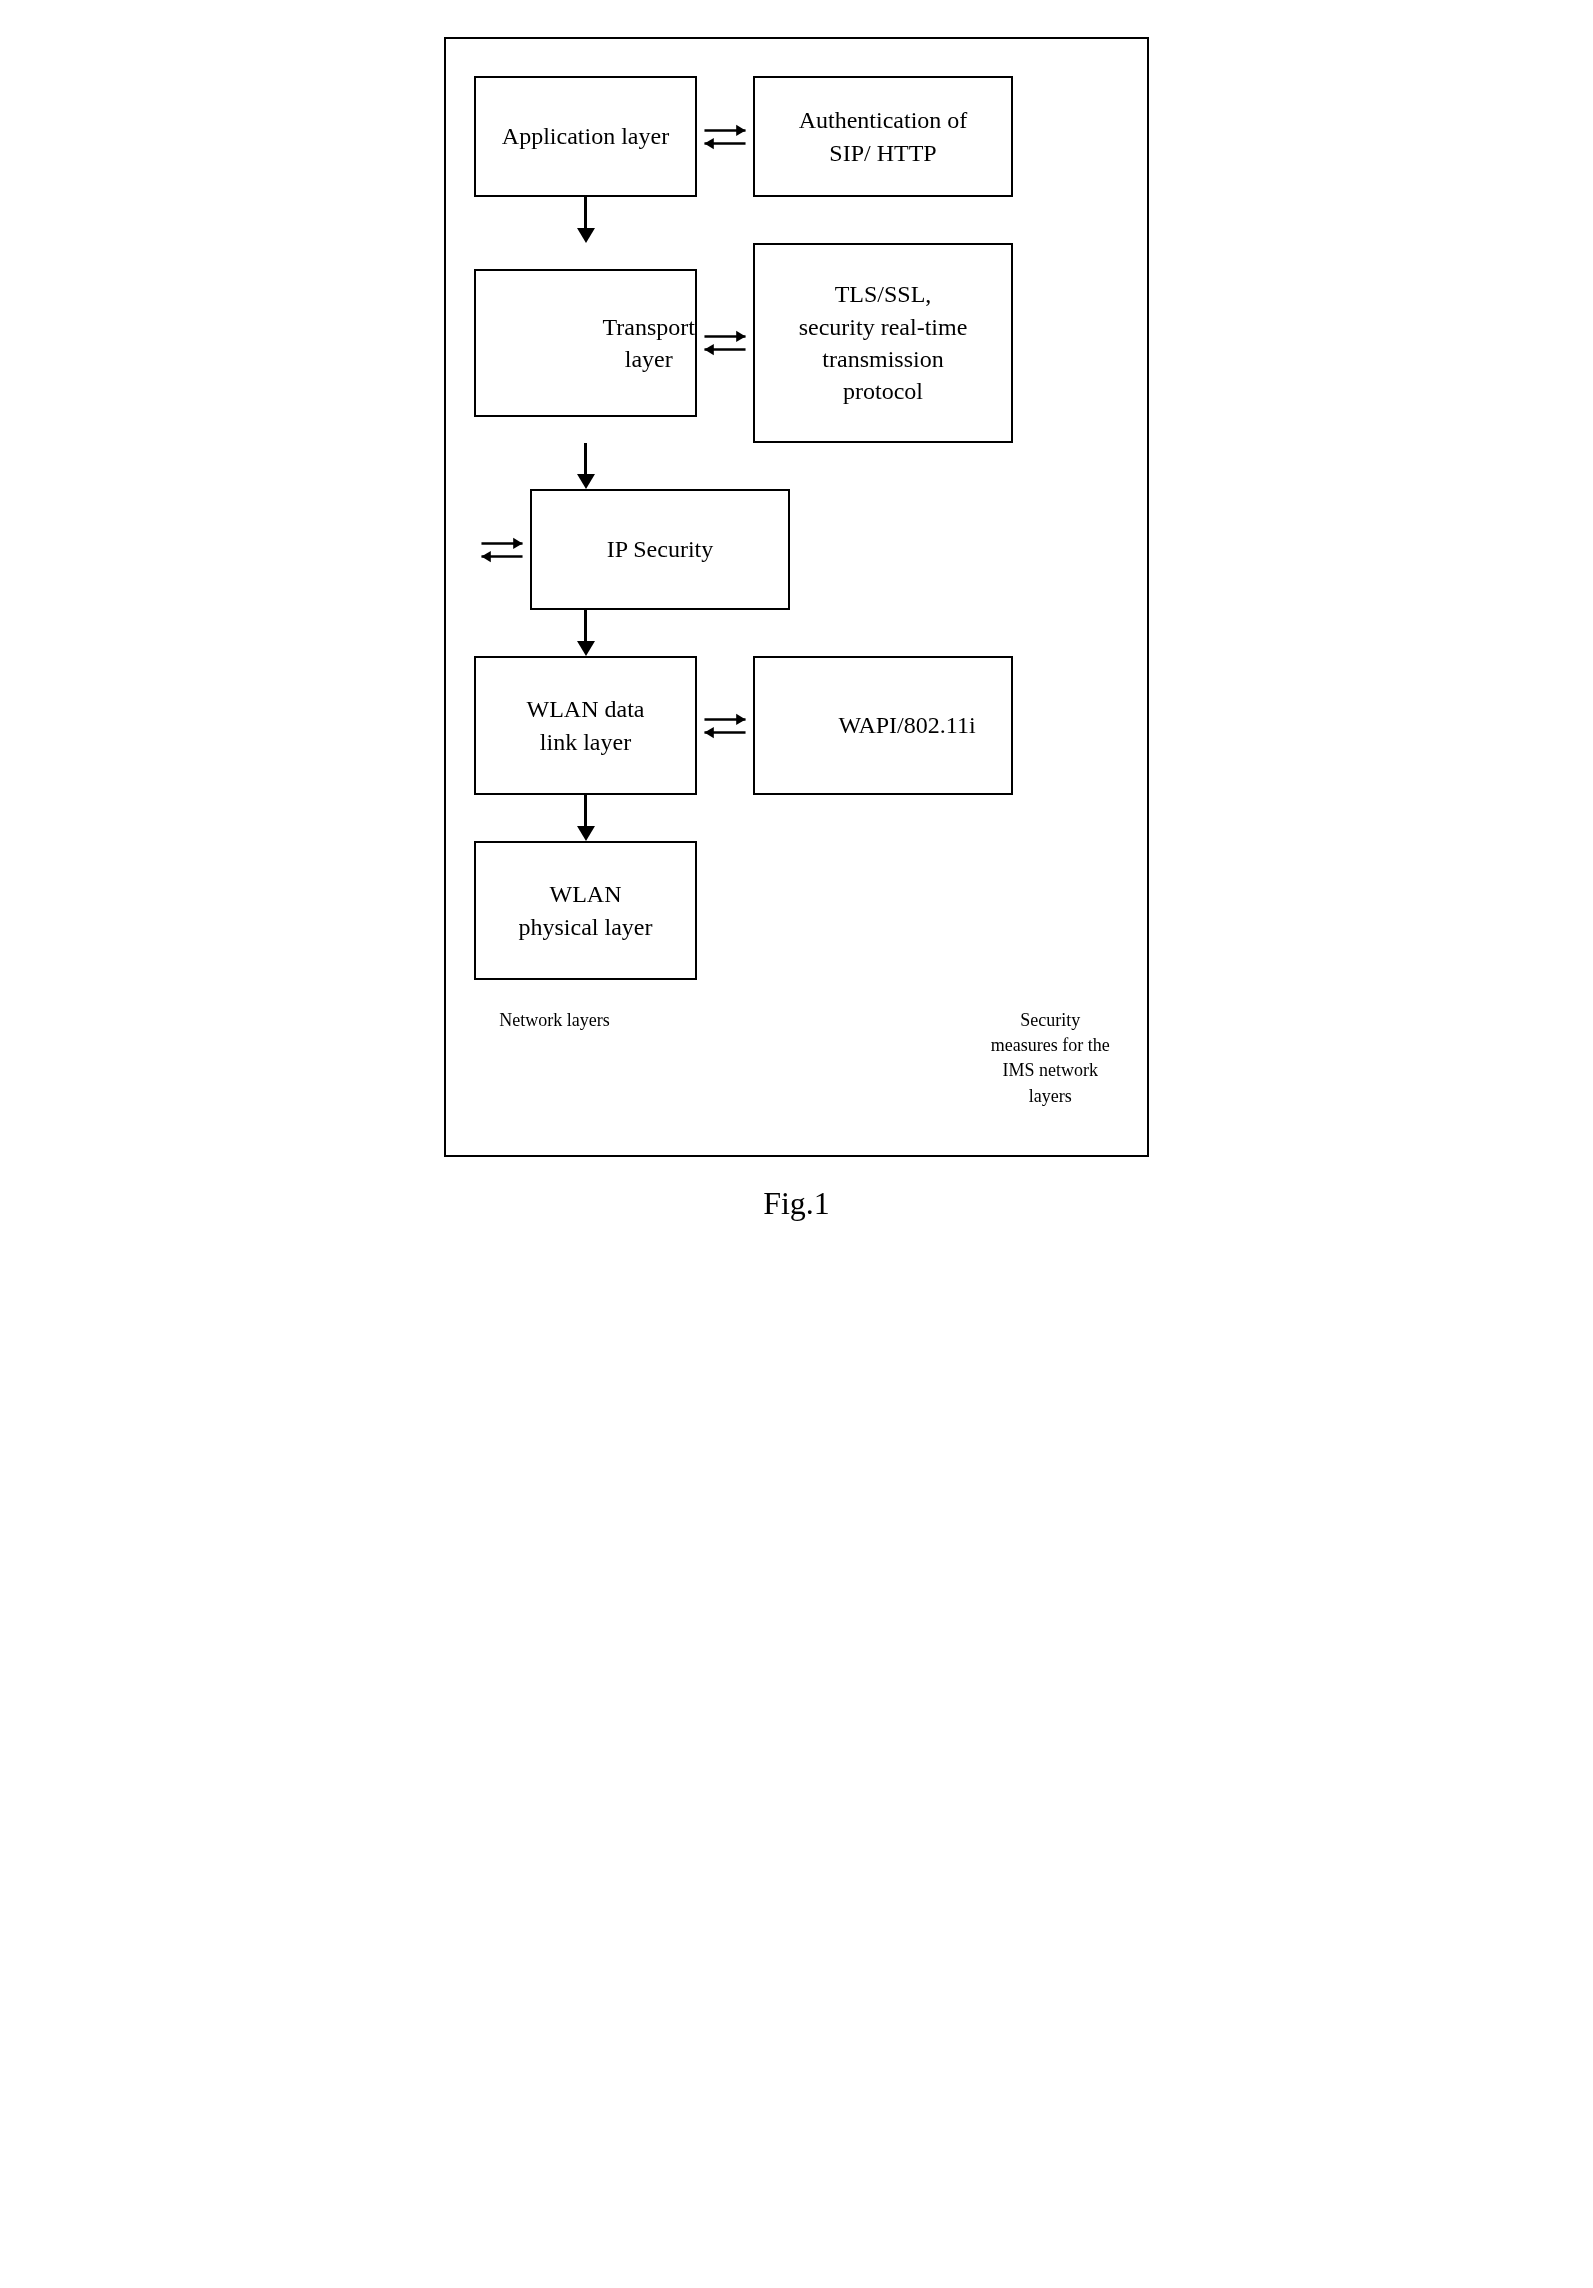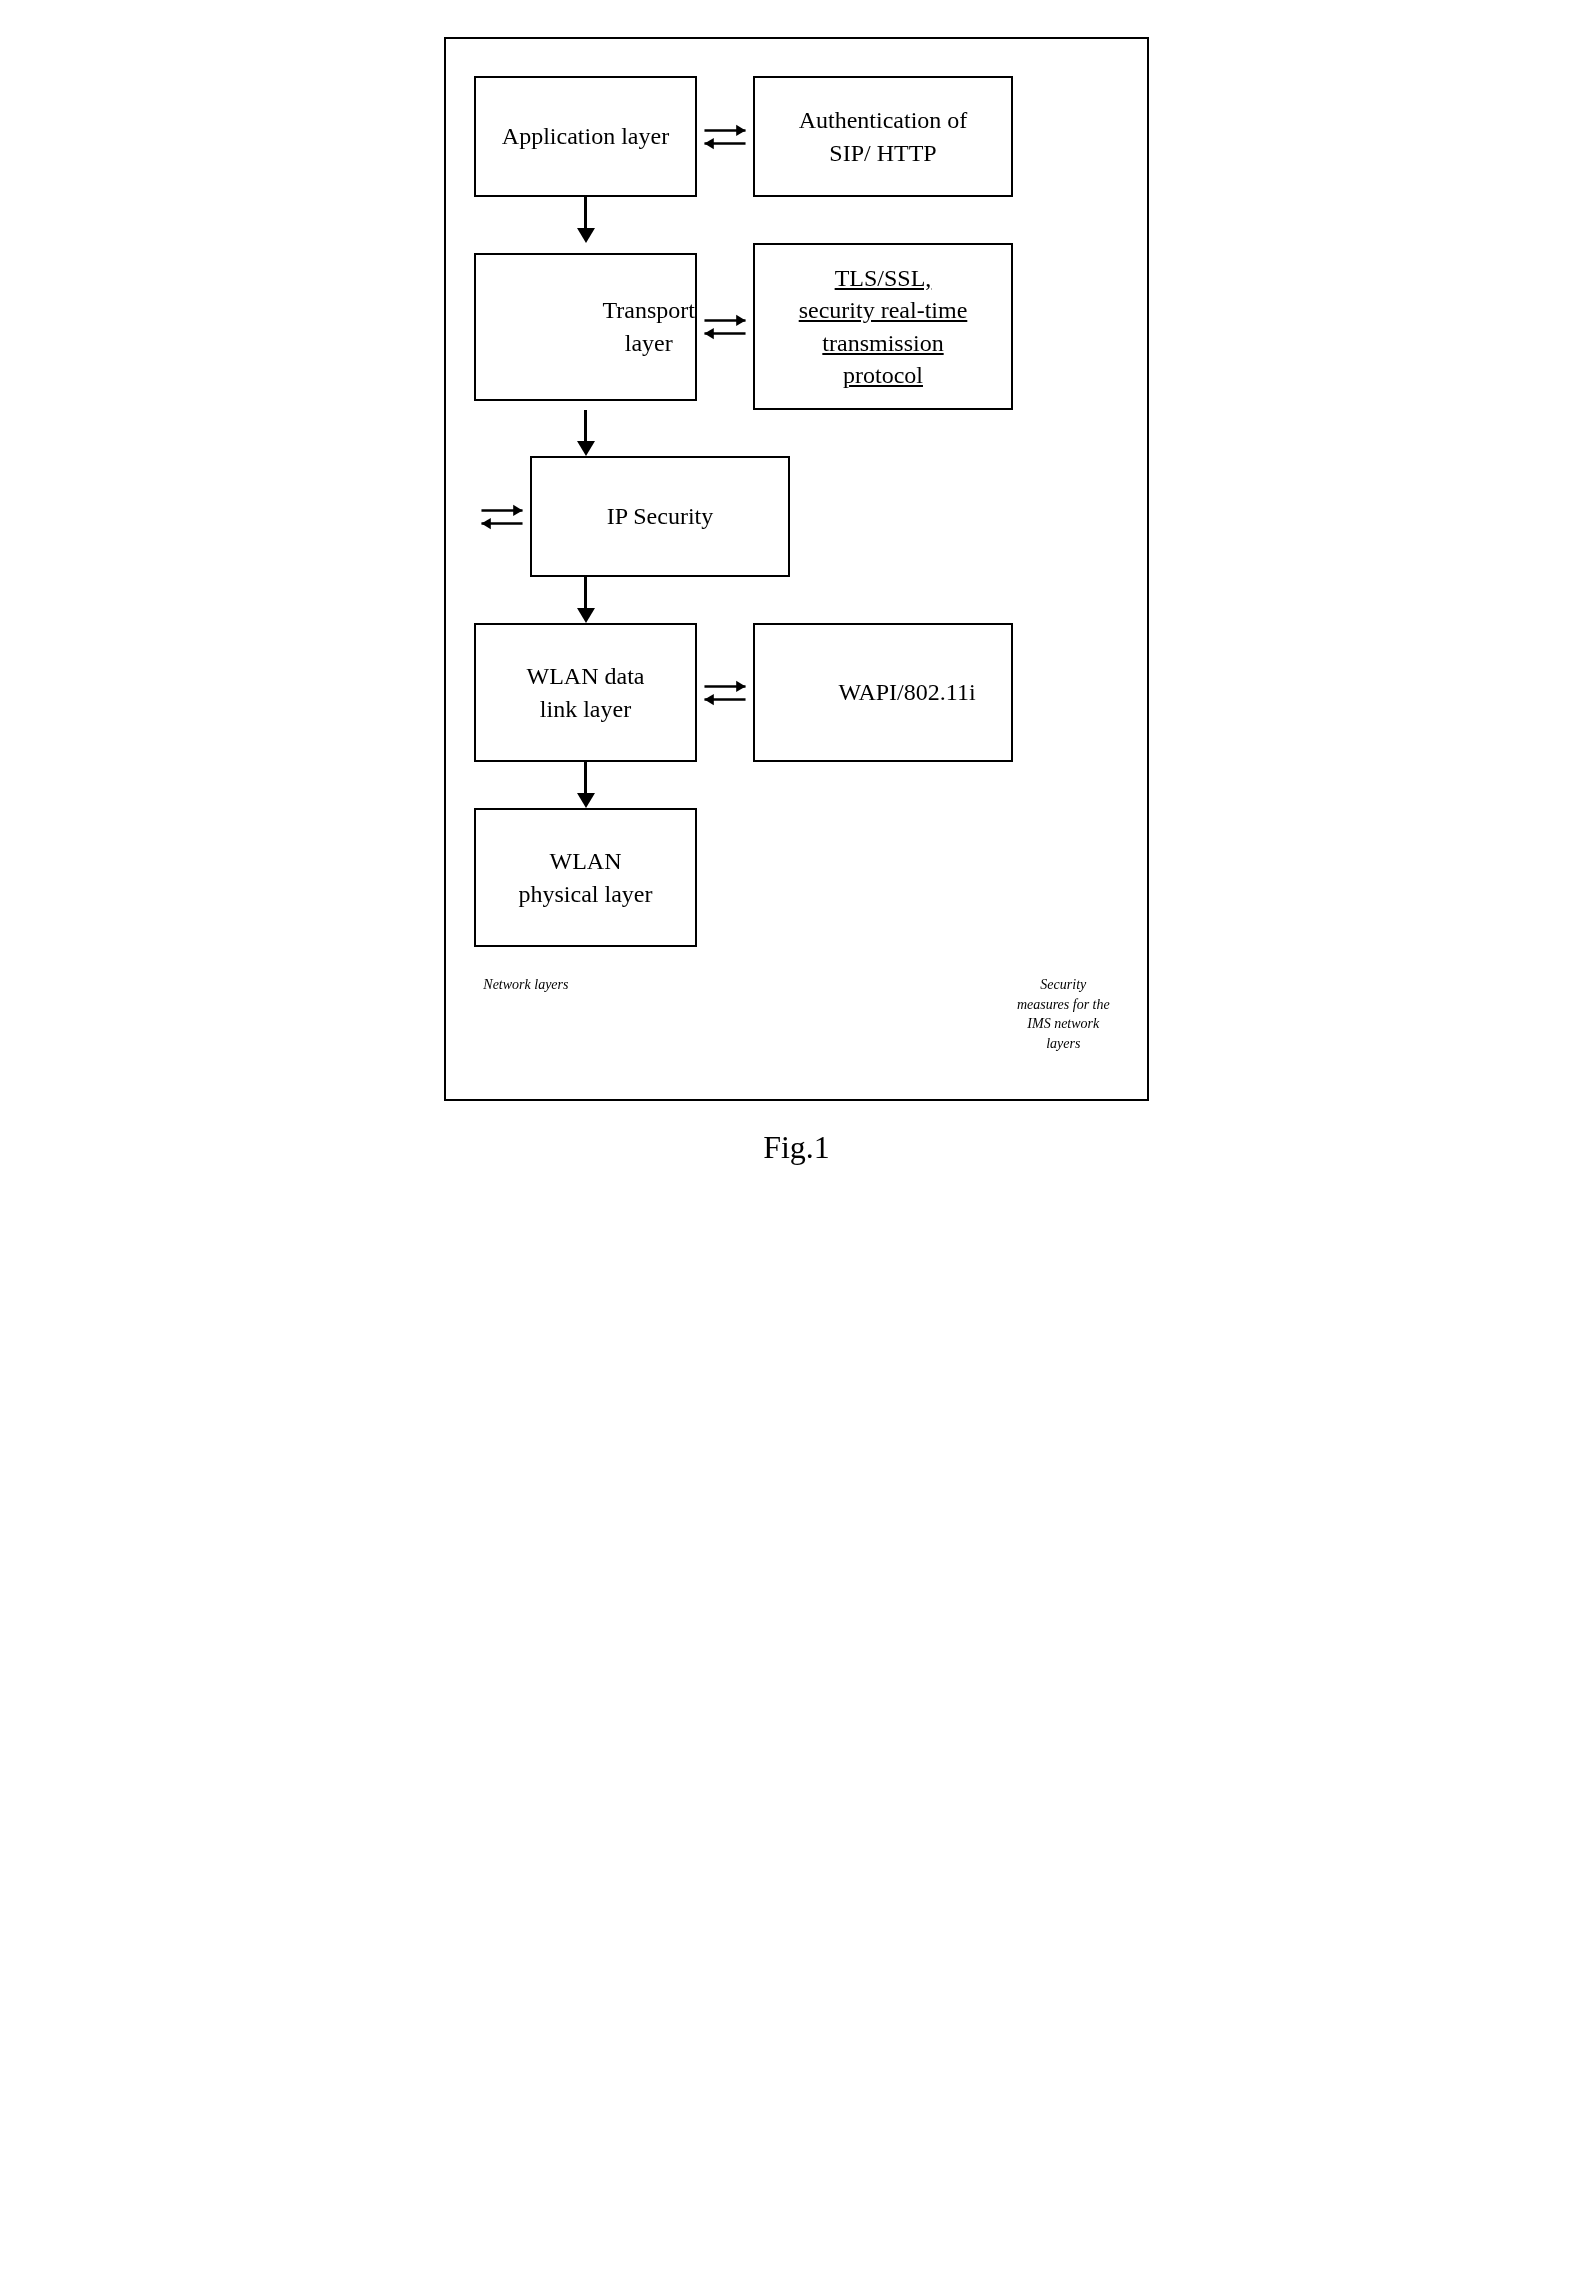--- a/index.html
+++ b/index.html
@@ -76,22 +76,21 @@
     .wlan-physical-layer {
       height: 139px;
     }
 
     
     .auth-box {
       height: 121px;
     }
 
     .tls-box {
-      height: 167px;
-      text-decoration: underline;
+      height: 200px;
     }
 
     .ipsec-box {
       height: 121px;
     }
 
     .wapi-box {
       height: 139px;
       padding-left: 48px;
     }
@@ -107,23 +106,23 @@
     
     .bottom-labels {
       display: flex;
       justify-content: space-between;
       width: 100%;
       margin-top: 28px;
       padding: 0 9.3px;
     }
 
     .bottom-label {
-      font-size: 14px;
-      font-style: italic;
+      font-size: 18px;
       line-height: 1.4;
+      margin-left: 16px;
     }
 
     .figure-caption {
       margin-top: 28px;
       font-size: 32px;
       font-weight: normal;
       text-align: right;
     }
 
     

